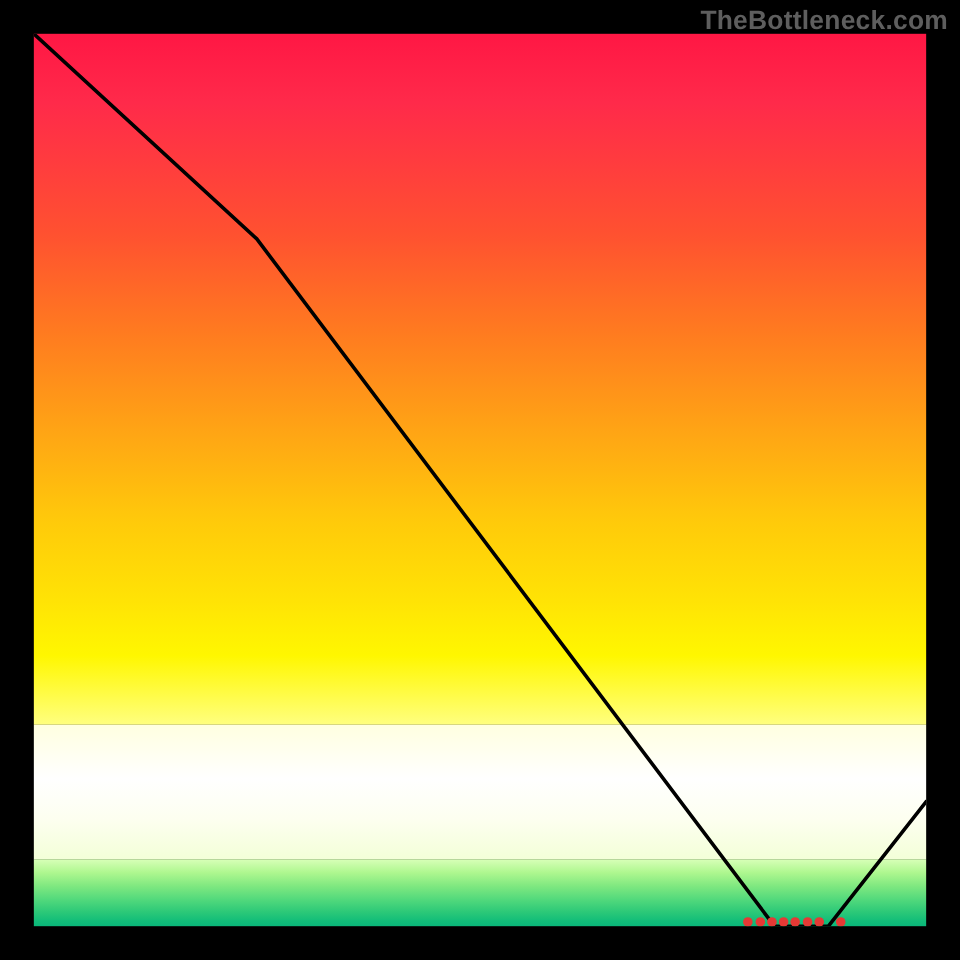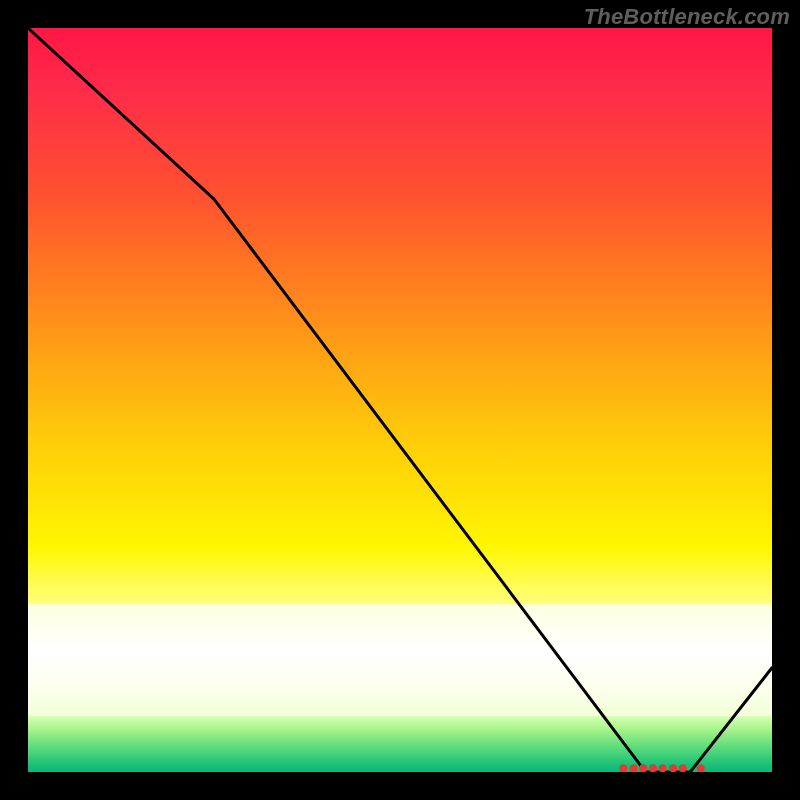--- a/index.html
+++ b/index.html
@@ -9,21 +9,20 @@
     height: 800px;
     background: #000;
     font-family: Arial, Helvetica, sans-serif;
     overflow: hidden;
   }
   .chart-frame {
     position: relative;
     width: 800px;
     height: 800px;
     background: #000;
-    font-style: italic;
   }
   .watermark {
     position: absolute;
     top: 4px;
     right: 10px;
     color: #5e5e5e;
     font-size: 22px;
     font-weight: 600;
     letter-spacing: 0.2px;
   }

